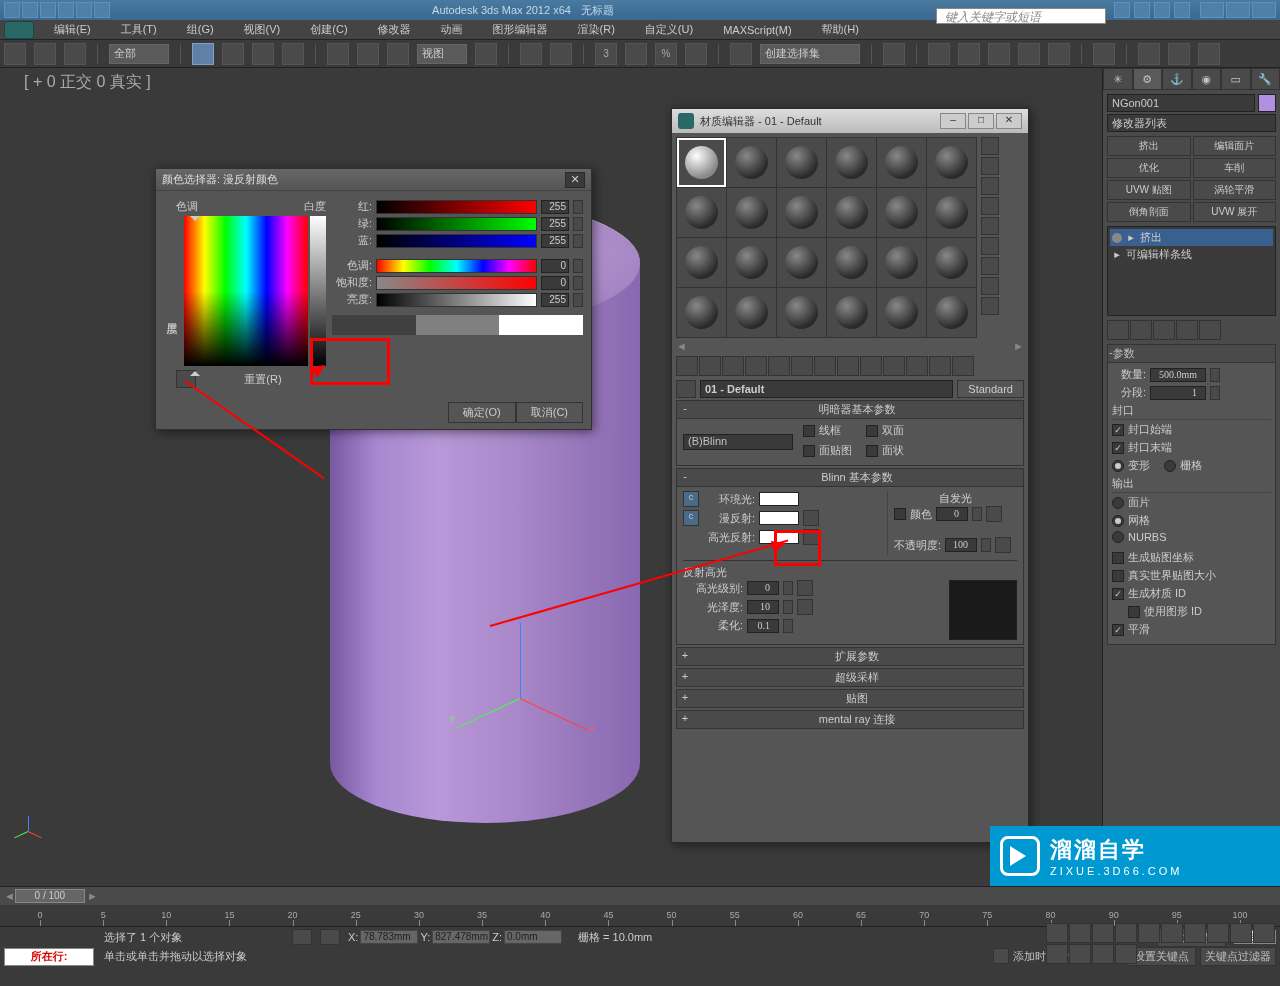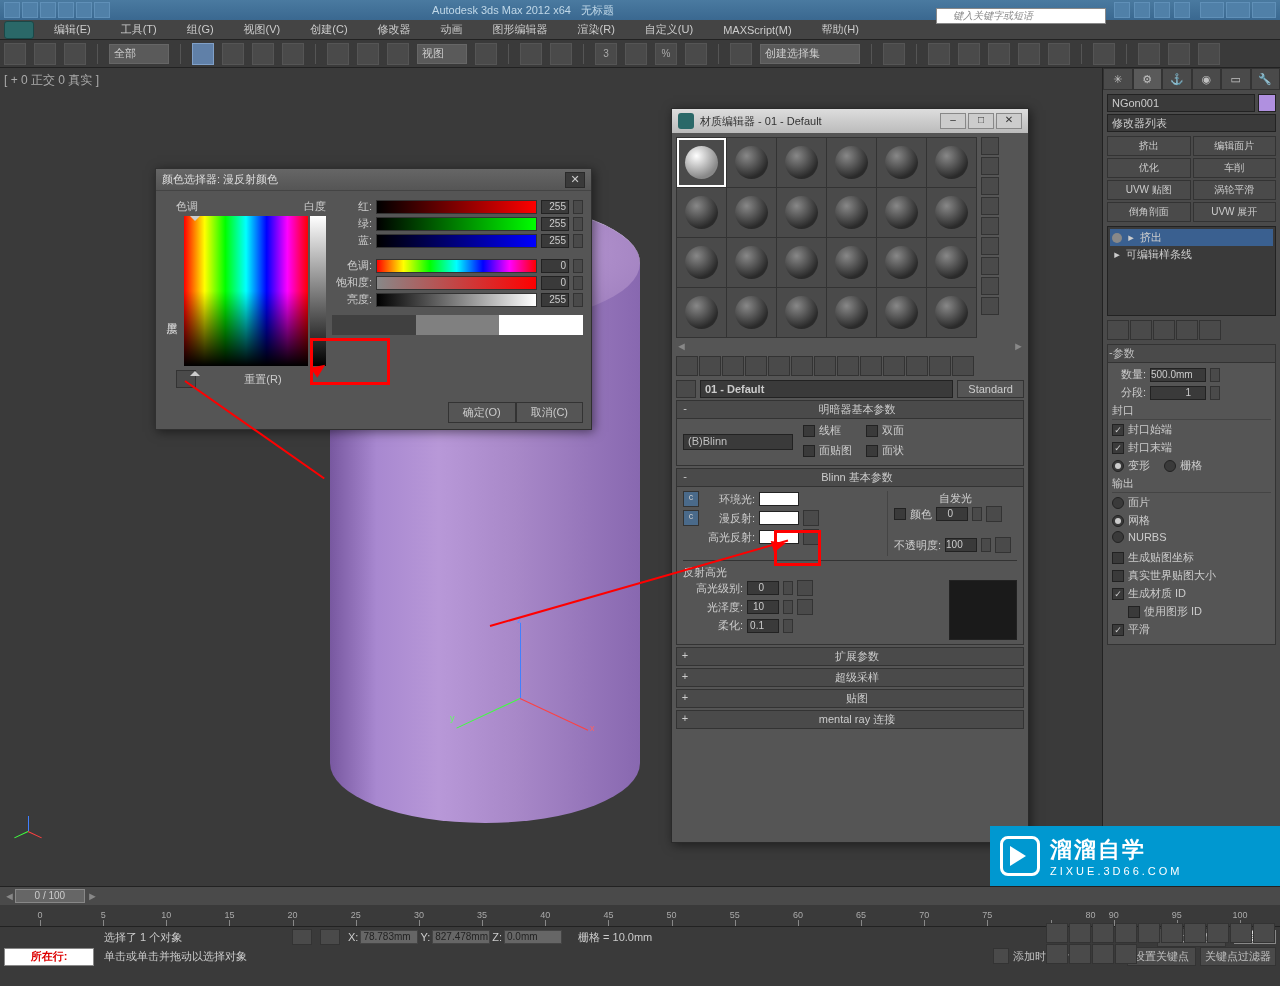--- a/index.html
+++ b/index.html
@@ -3,42 +3,42 @@
 <meta charset="utf-8">
 <style>
 * { margin: 0; padding: 0; box-sizing: border-box; font-family: "Microsoft YaHei", Arial, sans-serif; font-size: 11px; }
 body { background: #3a3a3a; color: #c0c0c0; overflow: hidden; width: 1280px; height: 986px; position: relative; }
 
 
 .titlebar { height: 20px; background: linear-gradient(#4a7aa0, #3a6890); display: flex; align-items: center; padding: 0 4px; }
 .titlebar .qat { display: flex; gap: 2px; }
 .titlebar .qat span { width: 16px; height: 16px; background: #5080a8; border: 1px solid #6090b8; }
 .titlebar .title { flex: 1; text-align: center; color: #c0d8e8; font-size: 12px; }
-.titlebar .search { width: 170px; height: 16px; background: #fff; border: 1px solid #888; margin-right: 8px; font-style: italic; color: #888; padding: 0 16px; font-size:10px;margin-top:11px; }
+.titlebar .search { width: 170px; height: 16px; background: #fff; border: 1px solid #888; margin-right: 8px; font-style: italic; color: #888; padding: 0 8px; font-size:12px;margin-top:11px; }
 .titlebar .help-icons { display: flex; gap: 4px; }
 .titlebar .help-icons span { width: 16px; height: 16px; background: #5080a8; border: 1px solid #6090b8; }
 .titlebar .winbtns { display: flex; gap: 2px; margin-left: 10px; }
 .titlebar .winbtns span { width: 24px; height: 16px; background: #5080a8; border: 1px solid #6090b8; }
 
 
 .menubar { height: 20px; background: #444; display: flex; align-items: center; padding: 0 4px; gap: 10px; border-bottom: 1px solid #222; }
 .menubar .app-icon { width: 30px; height: 18px; background: #2a6868; border: 1px solid #1a4848; border-radius: 3px; }
 .menubar .menu-item { padding: 2px 10px; color: #ccc; }
 
 
 .toolbar { height: 28px; background: #3a3a3a; display: flex; align-items: center; padding: 0 4px; gap: 8px; border-bottom: 1px solid #222; }
 .toolbar .tb-btn { width: 22px; height: 22px; background: #4a4a4a; border: 1px solid #555; display: inline-flex; align-items: center; justify-content: center; color: #aaa; font-size:10px;}
 .toolbar .tb-btn.active { background: #6080a8; border-color: #80a0c8; }
 .toolbar .tb-sep { width: 1px; height: 20px; background: #555; margin: 0 3px; }
 .toolbar .tb-combo { height: 20px; background: #5a5a5a; border: 1px solid #666; color: #ccc; padding: 0 4px; font-size: 11px; display:flex; align-items:center; }
 
 
 .main { position: absolute; top: 68px; left: 0; right: 0; bottom: 100px; display: flex; }
 .viewport { flex: 1; background: #3a3a3a; position: relative; overflow: hidden; }
-.viewport-label { position: absolute; top: 4px; left: 4px; color: #aaa; font-size: 12px; }
+.viewport-label { position: absolute; top: 4px; left: 24px; color: #aaa; font-size: 16px; }
 .cmd-panel { width: 178px; background: #4a4a4a; border-left: 1px solid #222; display: flex; flex-direction: column; }
 
 
 .cylinder-top { position: absolute; left: 330px; top: 135px; width: 310px; height: 120px; background: radial-gradient(ellipse at 40% 40%, #c8a8e0, #9878b8); border-radius: 50%; border-top: 1px solid #d8c0f0; }
 .cylinder-body { position: absolute; left: 330px; top: 195px; width: 310px; height: 560px; background: linear-gradient(90deg, #7858a0 0%, #a888d0 15%, #b898d8 35%, #a888c8 60%, #8868b0 100%); border-bottom-left-radius: 155px 60px; border-bottom-right-radius: 155px 60px; }
 
 
 .gizmo { position: absolute; left: 445px; top: 555px; width: 150px; height: 150px; pointer-events:none; }
 .gizmo-z { position: absolute; left: 75px; top: 0; width: 1px; height: 75px; background: #4080ff; }
 .gizmo-x { position: absolute; left: 75px; top: 75px; width: 75px; height: 1px; background: #ff4040; transform: rotate(25deg); transform-origin: left; }
@@ -115,21 +115,21 @@
 .mat-name .combo { flex: 1; height: 18px; background: #3a3a3a; border: 1px solid #222; color: #ccc; padding: 0 4px; display:flex; align-items:center;font-weight:bold;}
 .mat-name .btn { padding: 2px 10px; background: #555; border: 1px solid #333; color: #ccc; height:18px; display:flex; align-items:center;}
 .rollout { margin-top: 2px; }
 .rollout-hdr { background: #4a4a4a; border: 1px solid #333; text-align: center; color: #ccc; padding: 1px; display: flex; }
 .rollout-hdr .pm { width: 14px; text-align: center; }
 .rollout-hdr .hdr-txt { flex: 1; }
 .rollout-body { background: #555; padding: 4px 6px; border: 1px solid #333; border-top: none; }
 .param-row { display: flex; align-items: center; gap: 4px; margin-bottom: 3px; }
 .param-lbl { color: #ccc; }
 .swatch { width: 40px; height: 14px; border: 1px solid #222; }
-.spin { width: 32px; height: 14px; background: #3a3a3a; border: 1px solid #222; color: #ccc; font-size: 10px; text-align: right; padding-right:14px;}
+.spin { width: 32px; height: 14px; background: #3a3a3a; border: 1px solid #222; color: #ccc; font-size: 10px; text-align: right; padding-right:8px;font-family:Liberation Serif, serif;}
 .spin-arr { width:10px; height:14px; background:#4a4a4a; border:1px solid #333;}
 .chk { width: 12px; height: 12px; background: #3a3a3a; border: 1px solid #222; }
 .lock-btn { width:16px; height:16px; background:#4a6a8a; border:1px solid #333; font-size:9px; text-align:center; color:#ccc;}
 .map-btn { width:16px; height:16px; background:#4a4a4a; border:1px solid #333;}
 .sep-line { height:1px; background:#333; margin:4px 0;}
 .highlight-preview { width:68px; height:60px; background:#1a1a1a; border:1px solid #222;}
 
 
 .cmd-tabs { display: flex; height: 22px; background: #3a3a3a; }
 .cmd-tabs div { flex: 1; background: #4a4a4a; border: 1px solid #333; display:flex; align-items:center; justify-content:center;}
@@ -723,21 +723,21 @@
         <div class="tick-lbl" style="left: 57.8947%;">55</div>
         <div class="tick" style="left: 63.1579%;"></div>
         <div class="tick-lbl" style="left: 63.1579%;">60</div>
         <div class="tick" style="left: 68.4211%;"></div>
         <div class="tick-lbl" style="left: 68.4211%;">65</div>
         <div class="tick" style="left: 73.6842%;"></div>
         <div class="tick-lbl" style="left: 73.6842%;">70</div>
         <div class="tick" style="left: 78.9474%;"></div>
         <div class="tick-lbl" style="left: 78.9474%;">75</div>
         <div class="tick" style="left: 84.2105%;"></div>
-        <div class="tick-lbl" style="left: 84.2105%; margin-left: 40px;">80</div>
+        <div class="tick-lbl" style="left: 84.2105%;">80</div>
         <div class="tick" style="left: 89.4737%;"></div>
         <div class="tick-lbl" style="left: 89.4737%;">90</div>
         <div class="tick" style="left: 94.7368%;"></div>
         <div class="tick-lbl" style="left: 94.7368%;">95</div>
         <div class="tick" style="left: 100%;"></div>
         <div class="tick-lbl" style="left: 100%;">100</div>
       </div>
   </div>
   <div class="status-bar">
     <div class="sel-txt">选择了 1 个对象</div>

